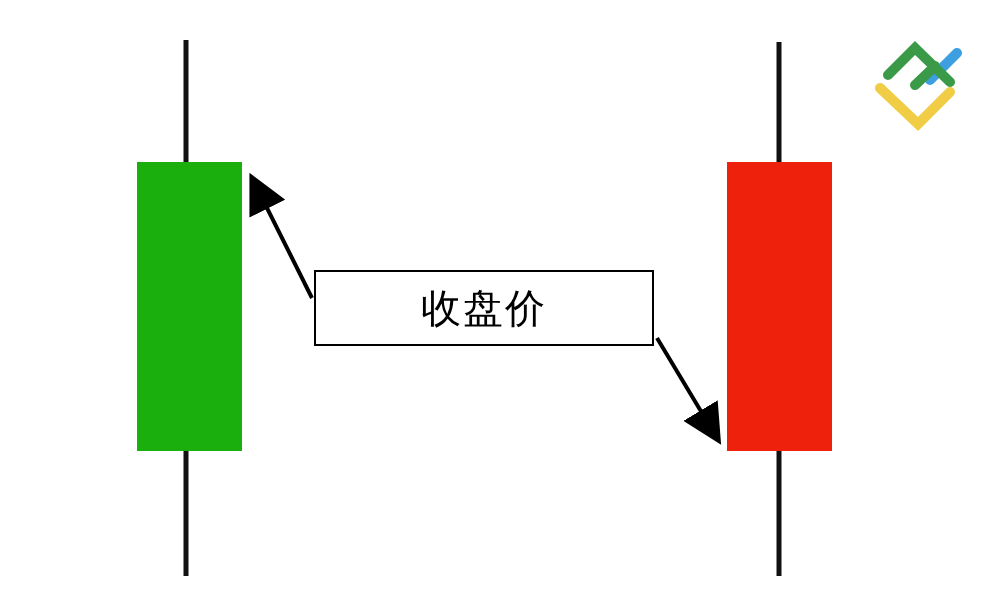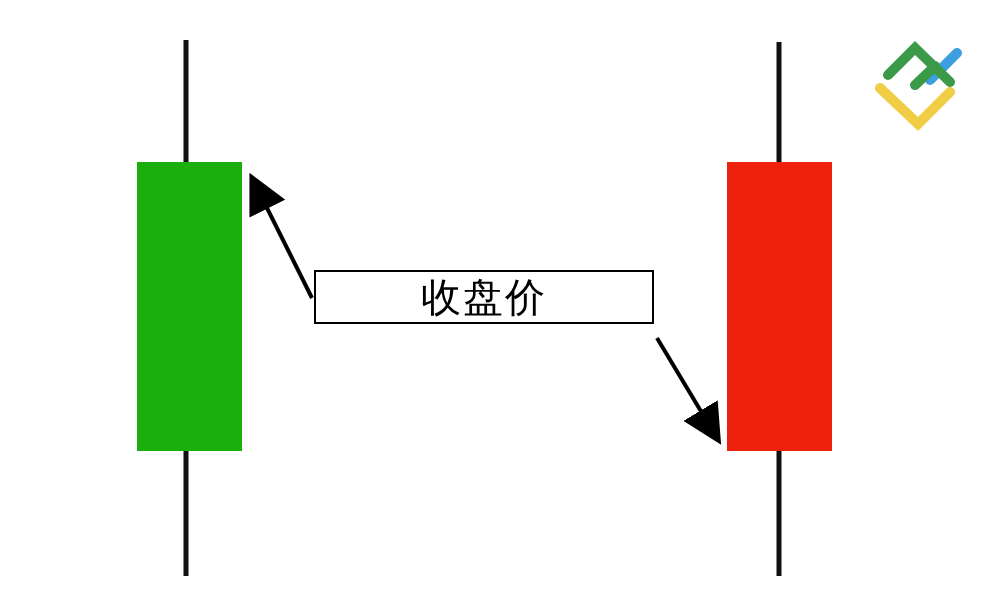--- a/index.html
+++ b/index.html
@@ -1,19 +1,19 @@
 <!DOCTYPE html>
 <html><head>
 <meta charset="utf-8">
 <style>
   html, body { margin:0; padding:0; background:#ffffff; }
   body { width:1000px; height:602px; position:relative; overflow:hidden;
          font-family:"DejaVu Sans", sans-serif; }
   svg { position:absolute; left:0; top:0; }
-  .label-box { position:absolute; left:314px; top:270px; width:340px; height:54px;
+  .label-box { position:absolute; left:314px; top:270px; width:340px; height:76px;
                border:2.5px solid #000; background:#fff; box-sizing:border-box;
                display:flex; align-items:center; justify-content:center;
                font-size:40px; color:#000; letter-spacing:2px; }
 </style>
 </head>
 <body>
 
 <svg width="1000" height="602" viewBox="0 0 1000 602">
   <defs>
     <marker id="ah" markerWidth="10" markerHeight="10" refX="8" refY="5" orient="auto" markerUnits="strokeWidth">

